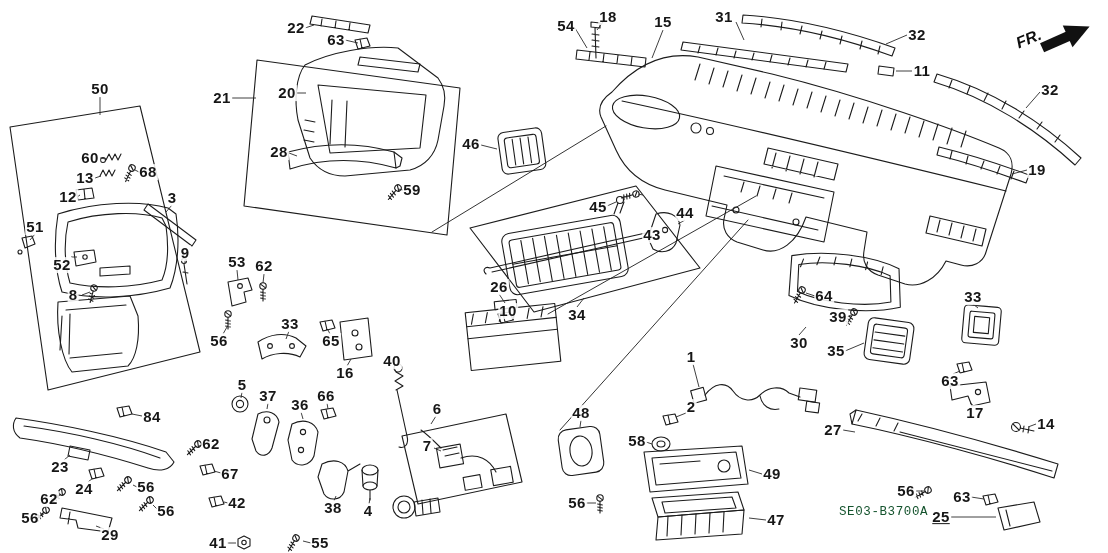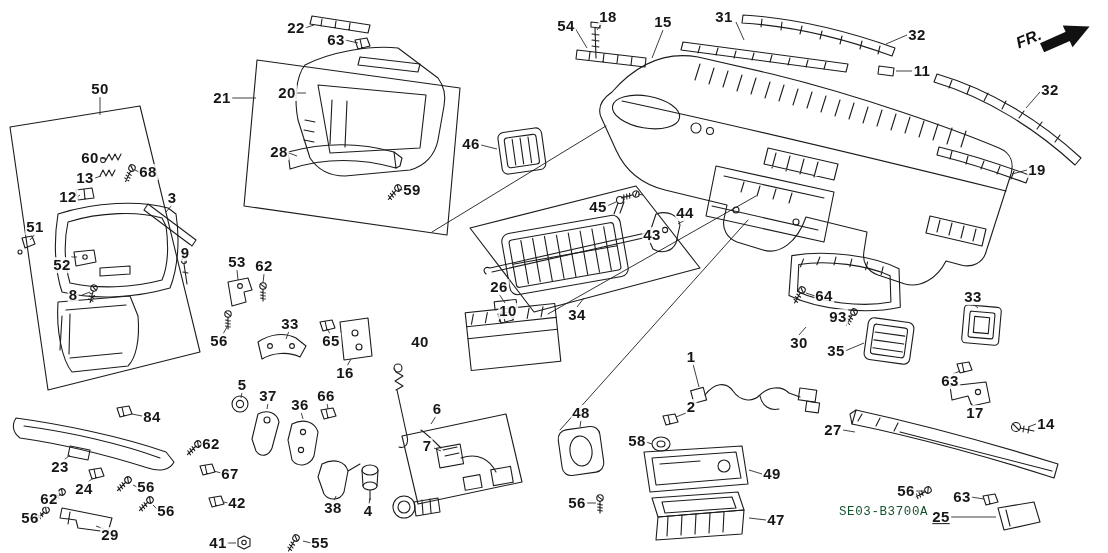--- a/index.html
+++ b/index.html
@@ -448,29 +448,29 @@
       <div class="callout" style="left: 73px; top: 295px;">8</div>
       <div class="callout" style="left: 598px; top: 207px;">45</div>
       <div class="callout" style="left: 652px; top: 195px; margin-top: 40px;">43</div>
       <div class="callout" style="left: 685px; top: 213px;">44</div>
       <div class="callout" style="left: 237px; top: 262px;">53</div>
       <div class="callout" style="left: 264px; top: 266px;">62</div>
       <div class="callout" style="left: 499px; top: 287px;">26</div>
       <div class="callout" style="left: 508px; top: 311px;">10</div>
       <div class="callout" style="left: 577px; top: 315px;">34</div>
       <div class="callout" style="left: 824px; top: 296px;">64</div>
-      <div class="callout" style="left: 838px; top: 317px;">93</div>
+      <div class="callout" style="left: 838px; top: 317px;">39</div>
       <div class="callout" style="left: 973px; top: 297px;">33</div>
       <div class="callout" style="left: 799px; top: 343px;">30</div>
       <div class="callout" style="left: 836px; top: 351px;">35</div>
       <div class="callout" style="left: 219px; top: 341px;">56</div>
       <div class="callout" style="left: 290px; top: 324px;">33</div>
       <div class="callout" style="left: 331px; top: 341px;">65</div>
       <div class="callout" style="left: 345px; top: 373px;">16</div>
-      <div class="callout" style="left: 392px; top: 342px; margin-left: 28px;">40</div>
+      <div class="callout" style="left: 392px; top: 361px;">40</div>
       <div class="callout" style="left: 950px; top: 381px;">63</div>
       <div class="callout" style="left: 242px; top: 385px;">5</div>
       <div class="callout" style="left: 268px; top: 396px;">37</div>
       <div class="callout" style="left: 300px; top: 405px;">36</div>
       <div class="callout" style="left: 326px; top: 396px;">66</div>
       <div class="callout" style="left: 691px; top: 357px;">1</div>
       <div class="callout" style="left: 691px; top: 407px;">2</div>
       <div class="callout" style="left: 581px; top: 413px;">48</div>
       <div class="callout" style="left: 437px; top: 409px;">6</div>
       <div class="callout" style="left: 975px; top: 413px;">17</div>

